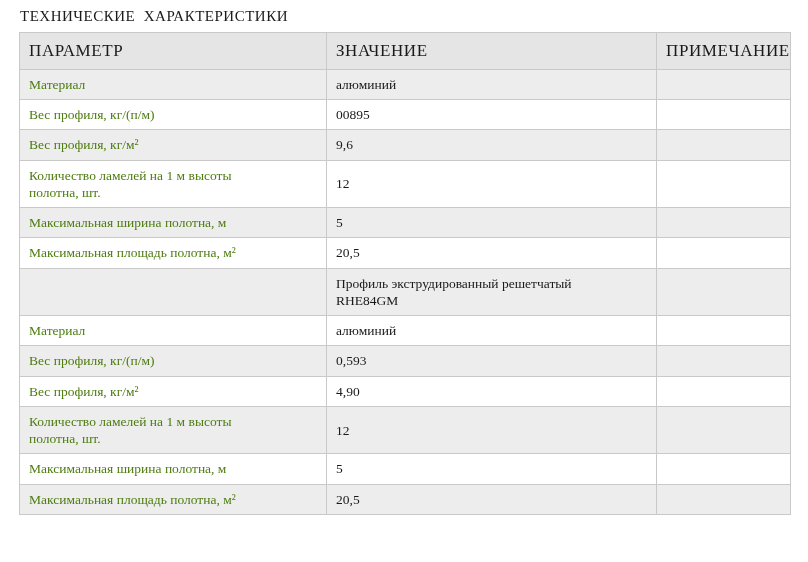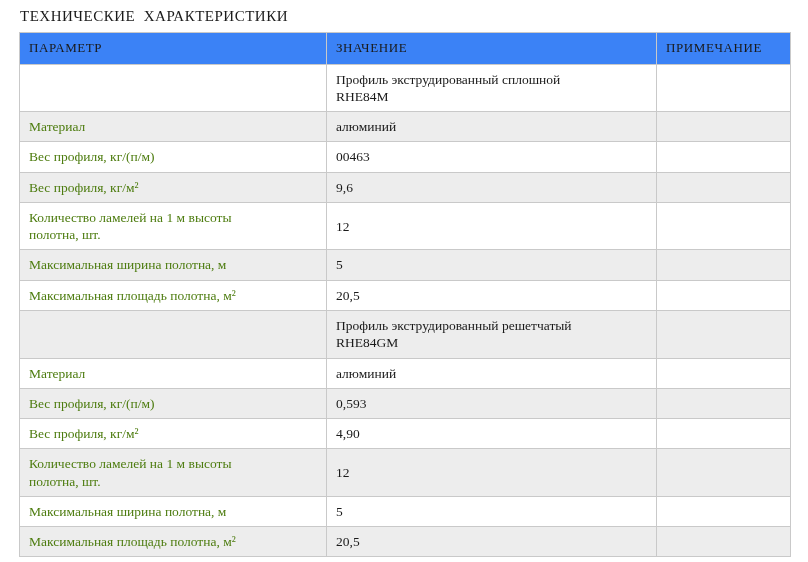--- a/index.html
+++ b/index.html
@@ -40,24 +40,24 @@
   table.spec col.c2 { width: 330px; }
   table.spec col.c3 { width: 134px; }
 
   table.spec th, table.spec td {
     border: 1px solid #c9c9c9;
     vertical-align: middle;
     padding: 6px 8px 6px 9px;
     line-height: 1.28;
   }
   table.spec thead th {
-    background: #3b82f6;
+    background: #e5e5e5;
     font-weight: normal;
     font-family: "Liberation Serif", serif;
-    font-size: 13px;
+    font-size: 17px;
     letter-spacing: 0.6px;
     text-align: left;
     padding-top: 7px;
     padding-bottom: 7px;
     color: #1a1a1a;
   }
   table.spec tbody tr.shaded td {
     background: #ededed;
   }
   table.spec tbody tr.plain td {
@@ -84,34 +84,28 @@
         <col class="c3">
     </colgroup>
     <thead>
       <tr>
         <th>ПАРАМЕТР</th>
         <th>ЗНАЧЕНИЕ</th>
         <th>ПРИМЕЧАНИЕ</th>
       </tr>
     </thead>
     <tbody>
-      <tr class="plain">
-        <td class="param"></td>
-        <td class="value two-line">Профиль экструдированный сплошной
-RHE84M</td>
-        <td class="note"></td>
-      </tr>
       <tr class="shaded">
         <td class="param">Материал</td>
         <td class="value">алюминий</td>
         <td class="note"></td>
       </tr>
       <tr class="plain">
         <td class="param">Вес профиля, кг/(п/м)</td>
-        <td class="value">00463</td>
+        <td class="value">00895</td>
         <td class="note"></td>
       </tr>
       <tr class="shaded">
         <td class="param">Вес профиля, кг/м²</td>
         <td class="value">9,6</td>
         <td class="note"></td>
       </tr>
       <tr class="plain">
         <td class="param two-line">Количество ламелей на 1 м высоты
 полотна, шт.</td>

